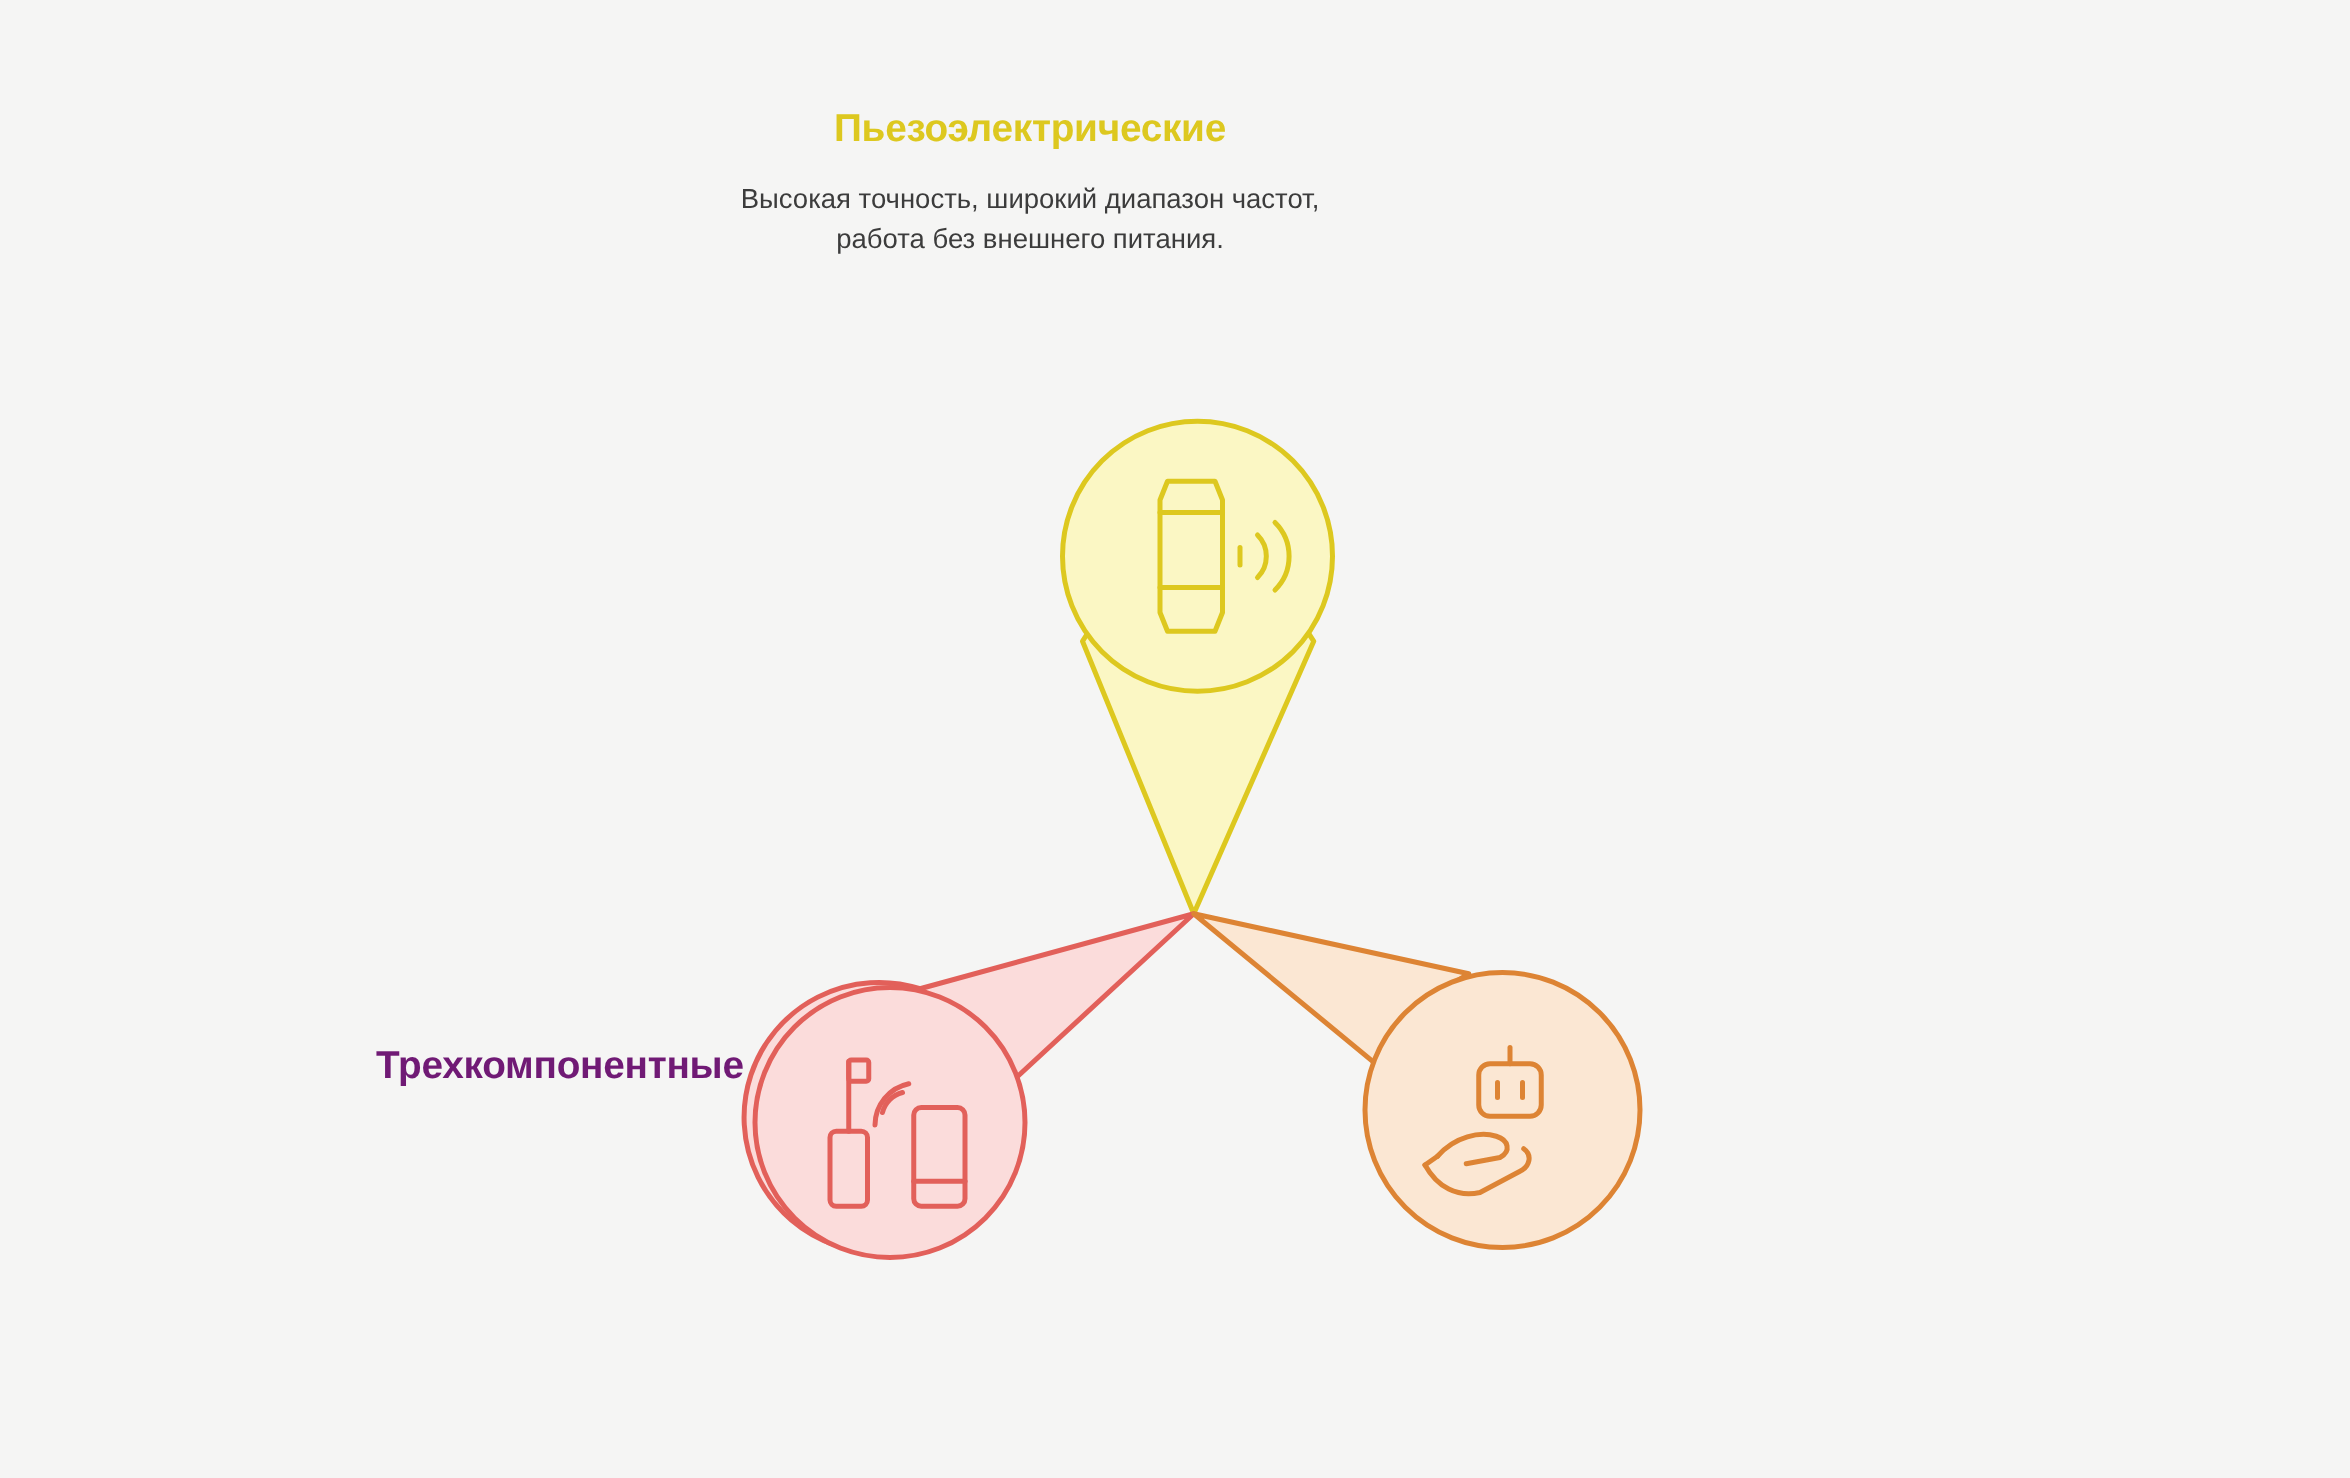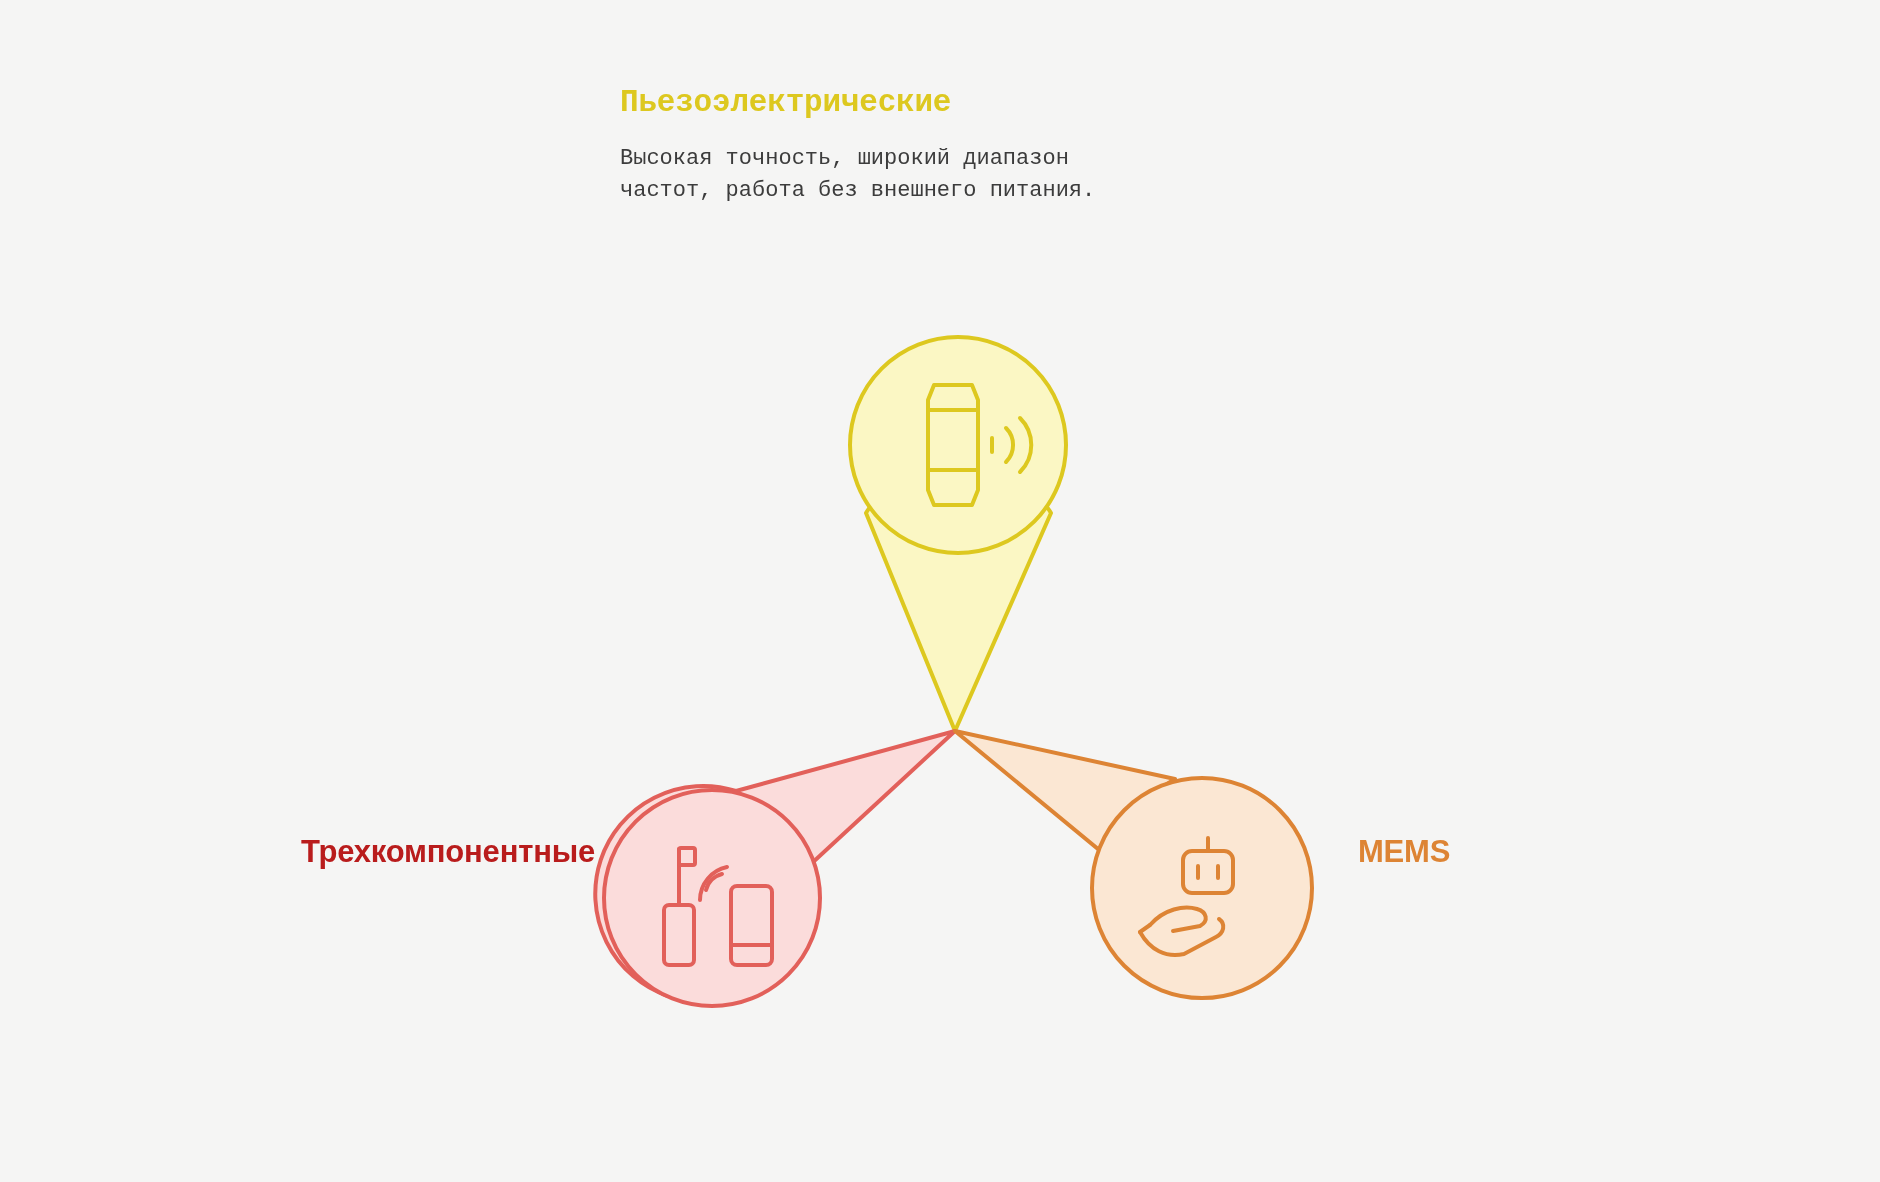--- a/index.html
+++ b/index.html
@@ -46,36 +46,35 @@
   .node-desc {
     font-size: 22px;
     line-height: 1.45;
     color: #3c3c3c;
     margin: 0;
     font-weight: 400;
   }
 
   
   #block-piezo {
-    left: 620px;
+    left: 584px;
     top: 84px;
     width: 480px;
-    text-align: left;
-    font-family: Liberation Mono, monospace;
+    text-align: center;
   }
   #block-piezo .node-title { color: #ddc81f; }
 
   
   #block-three {
     left: 100px;
     top: 833px;
     width: 495px;
     text-align: right;
   }
-  #block-three .node-title { color: #b91c1c; }
+  #block-three .node-title { color: #701a75; }
 
   
   #block-mems {
     left: 1358px;
     top: 833px;
     width: 420px;
     text-align: left;
   }
   #block-mems .node-title { color: #dd8434; }
 </style>
@@ -143,16 +142,15 @@
   <div class="node-text" id="block-piezo">
     <h2 class="node-title">Пьезоэлектрические</h2>
     <p class="node-desc">Высокая точность, широкий диапазон частот, работа без внешнего питания.</p>
   </div>
 
   <div class="node-text" id="block-three">
     <h2 class="node-title">Трехкомпонентные</h2>
   </div>
 
   <div class="node-text" id="block-mems">
-    <h2 class="node-title">MEMS</h2>
   </div>
 
 </div>
 
 </body></html>

